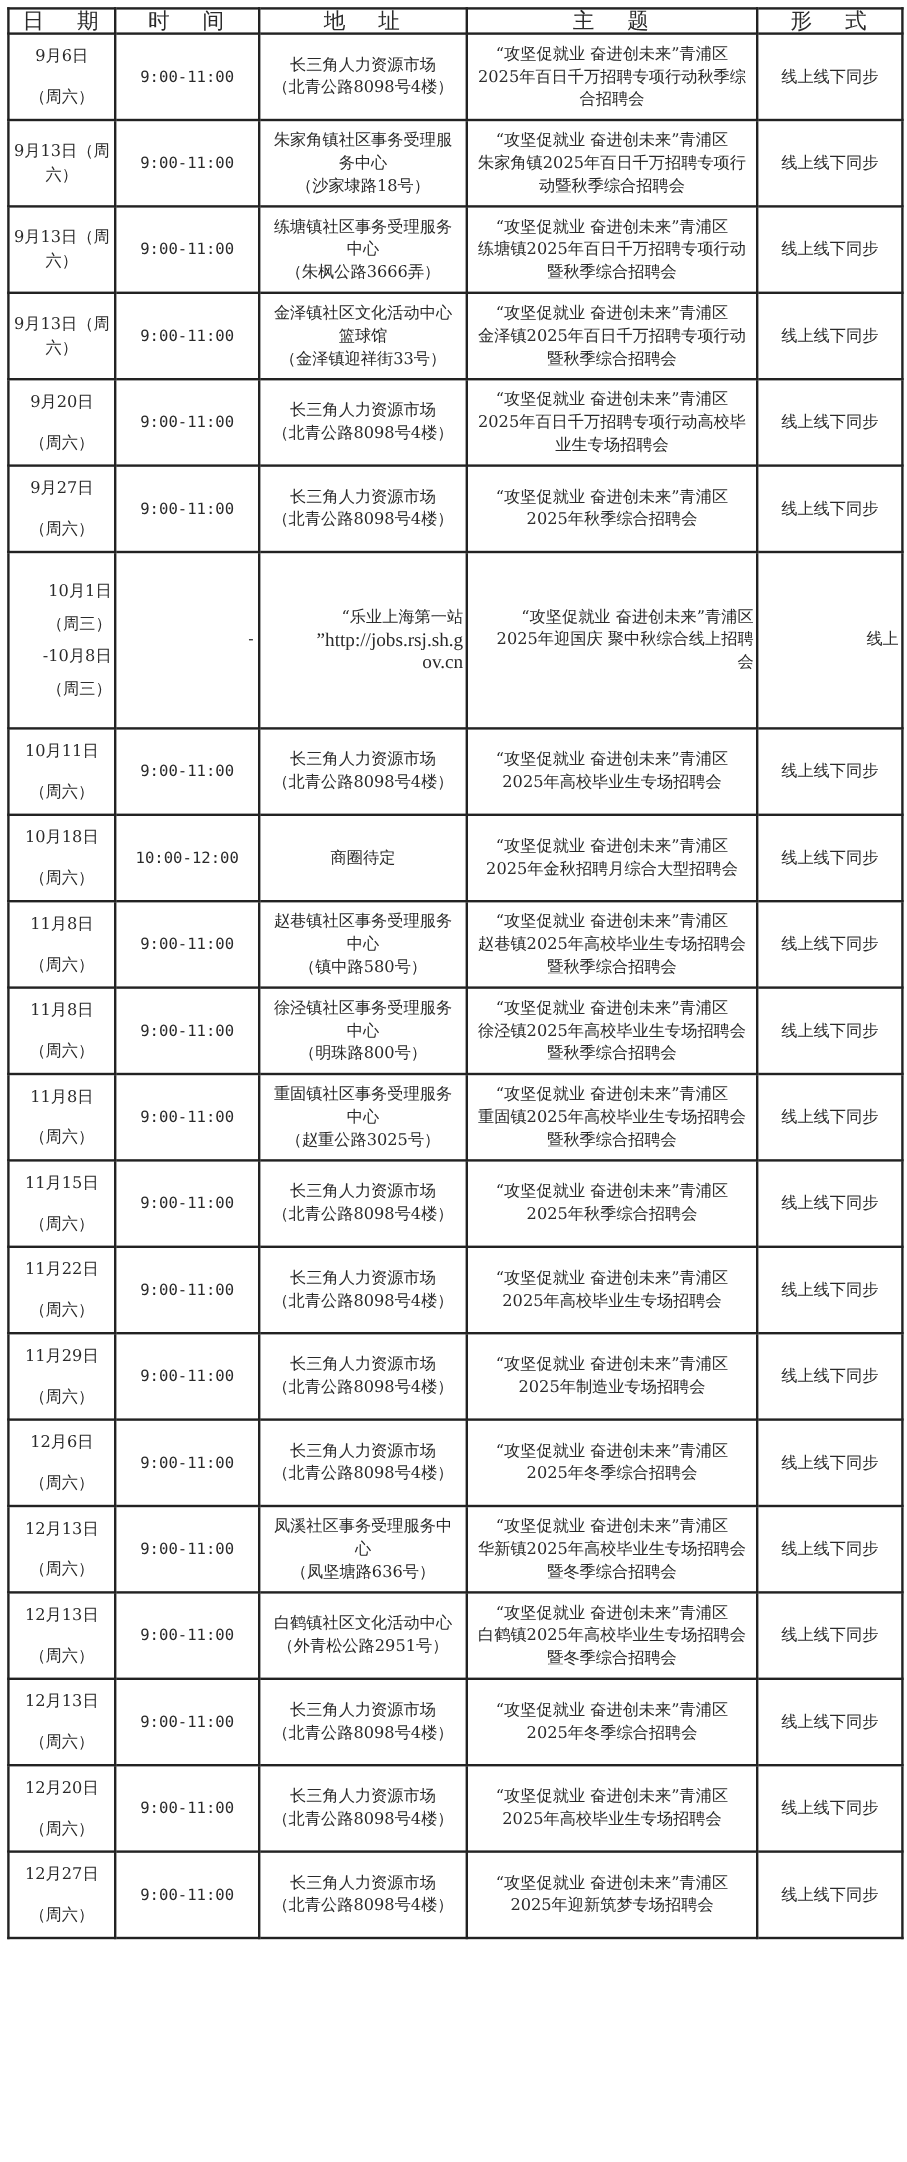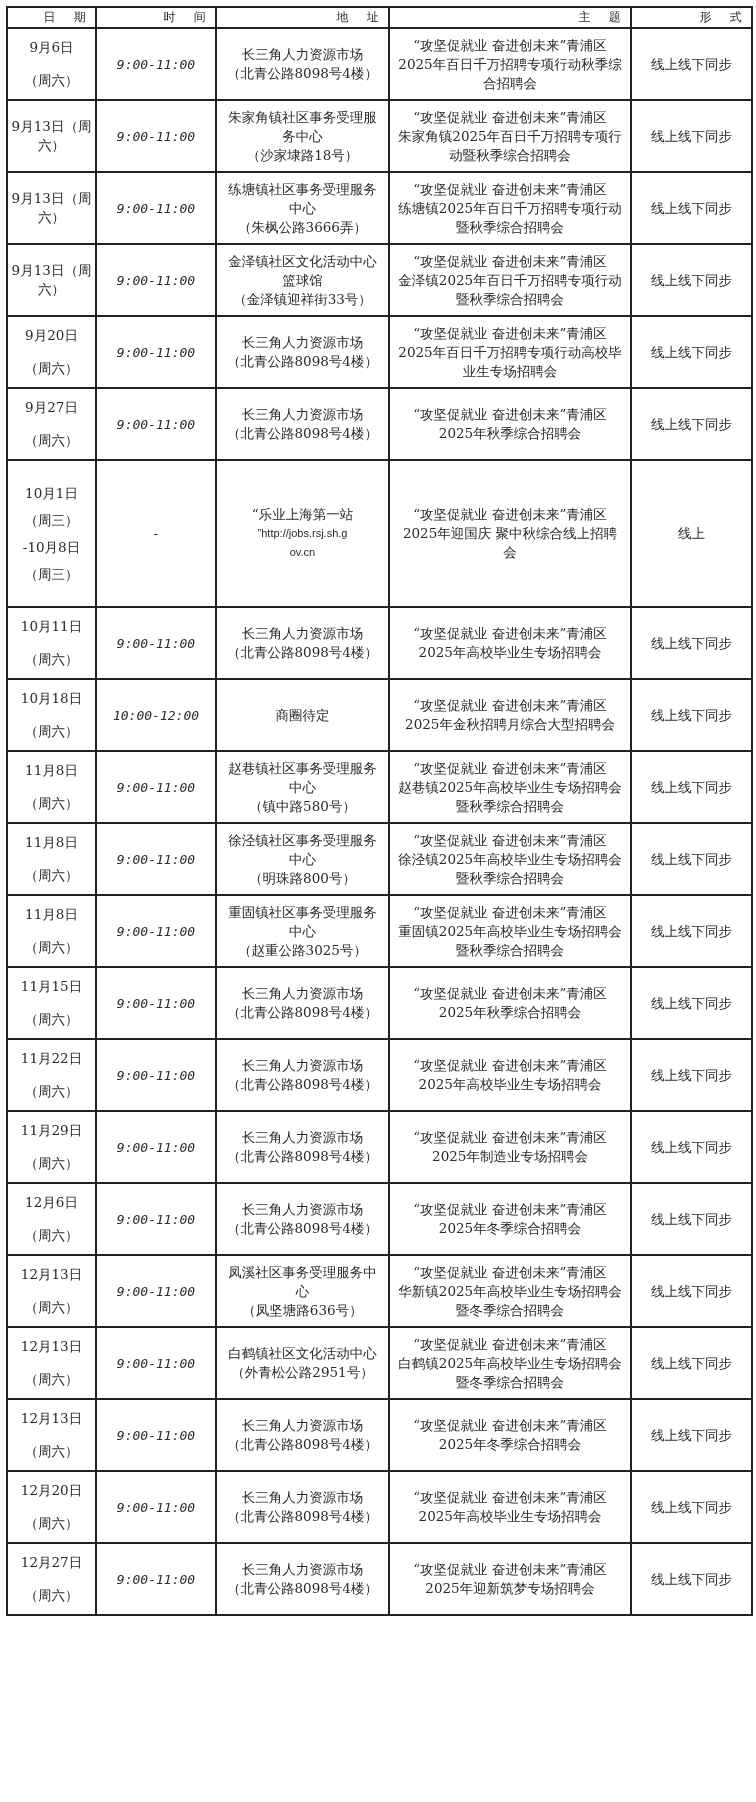--- a/index.html
+++ b/index.html
@@ -3,31 +3,31 @@
 <meta charset="utf-8">
 <style>
   html, body { margin:0; padding:0; background:#ffffff; }
   body { width:756px; height:1802px; overflow:hidden; position:relative;
          font-family:"DejaVu Serif", "Liberation Serif", serif; color:#2a2a2a; }
   table { position:absolute; left:6px; top:6px; border-collapse:collapse;
           table-layout:fixed; width:745px; }
   td, th { border:2px solid #222; text-align:center; vertical-align:middle;
            padding:0 2px; font-size:13.5px; line-height:19px; font-weight:normal;
            overflow:hidden; word-break:break-all; }
-  th { height:18px; font-size:12px; letter-spacing:0.6em; padding-left:0.6em;text-align:right; }
+  th { height:18px; font-size:18px; letter-spacing:0.6em; padding-left:0.6em; }
   tr.r td { height:70px; }
-  tr.tall td { height:145px; }
+  tr.tall td { height:145px;text-align:right; }
   td.date { line-height:19px; }
   td.date .d1 { display:block; }
   td.date .d2 { display:block; margin-top:14px;font-family:Liberation Serif, serif; }
   td.date.wrap .d2 { margin-top:0; }
   td.tall-date span { display:block; margin:8px 0; }
-  td.time { font-family:"DejaVu Sans Mono", "Liberation Mono", monospace; font-size:13px;font-style:italic; }
+  td.time { font-family:"DejaVu Sans Mono", "Liberation Mono", monospace; font-size:13px; }
   td.addr span, td.theme span { display:block; }
-  td.addr .mono { font-family:Liberation Sans, sans-serif; font-size:11px; }
+  td.addr .mono { font-family:Liberation Serif, serif; font-size:16px; }
 </style>
 </head>
 <body>
 
 <table>
   <colgroup>
     <col style="width:89px">
       <col style="width:120px">
       <col style="width:173px">
       <col style="width:242px">

